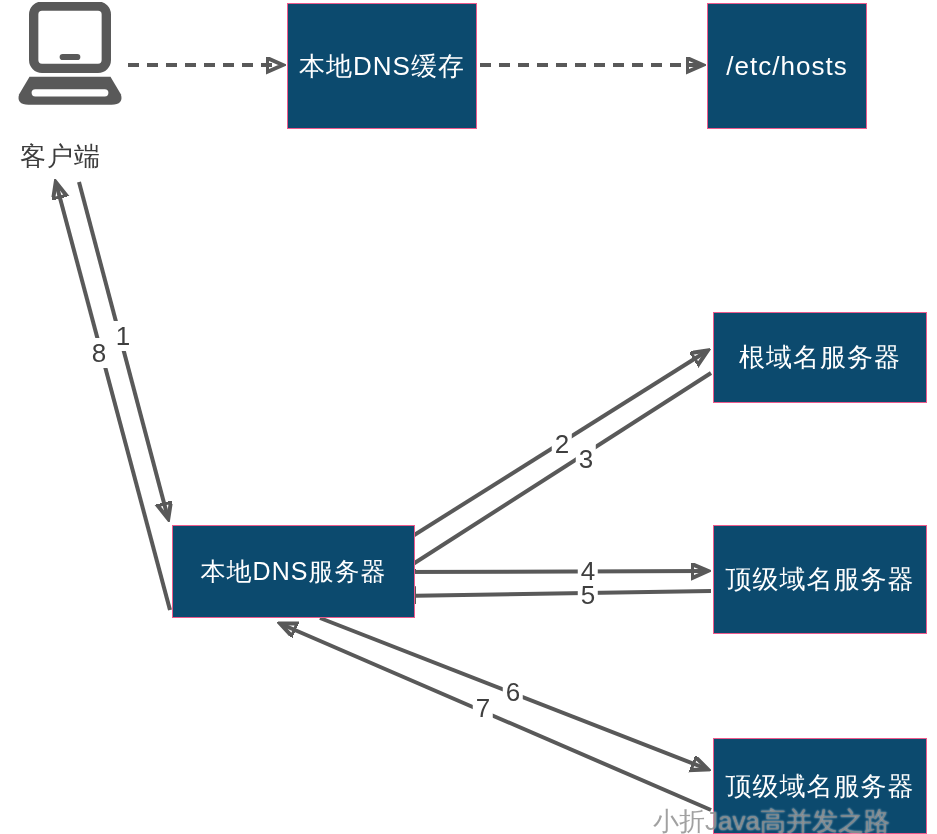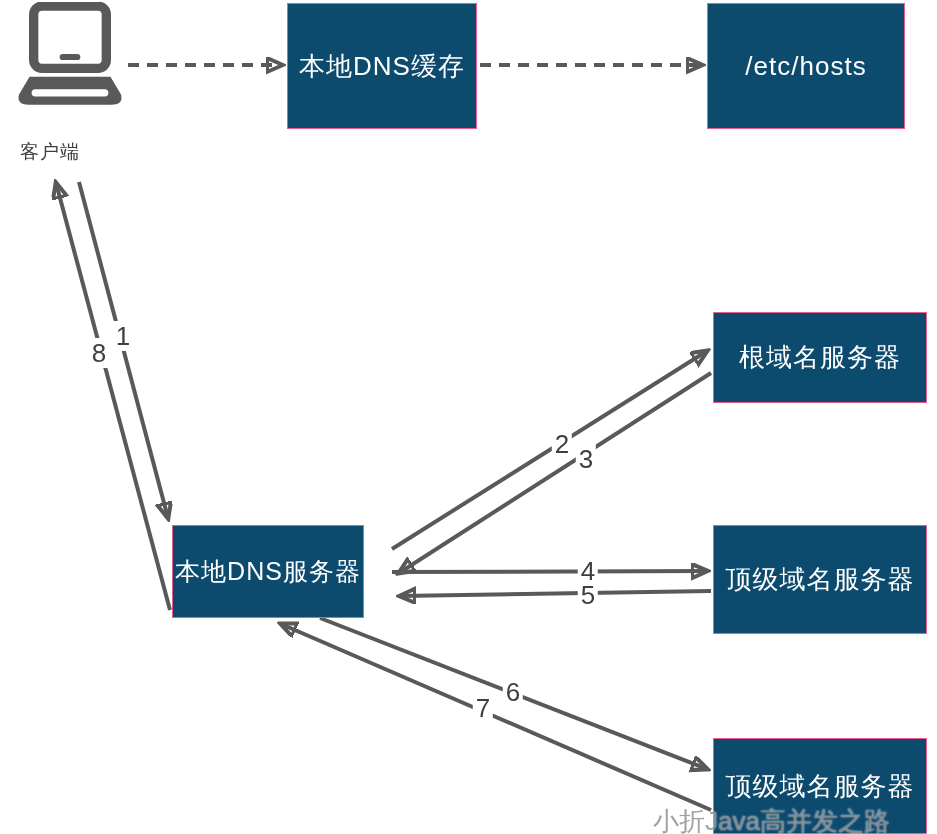--- a/index.html
+++ b/index.html
@@ -22,38 +22,38 @@
     color: #ffffff;
     display: flex;
     align-items: center;
     justify-content: center;
     font-size: 26px;
     letter-spacing: 1px;
     box-sizing: border-box;
     text-align: center;
   }
   #node-local-dns-cache { left: 287px; top: 3px;   width: 190px; height: 126px; }
-  #node-etc-hosts       { left: 707px; top: 3px;   width: 198px; height: 126px; }
-  #node-local-dns-server{ left: 172px; top: 525px; width: 192px; height: 93px;  font-size: 25px;}
+  #node-etc-hosts       { left: 707px; top: 3px;   width: 160px; height: 126px; }
+  #node-local-dns-server{ left: 172px; top: 525px; width: 243px; height: 93px;  font-size: 25px;}
   #node-root-dns-server { left: 713px; top: 312px; width: 214px; height: 91px;  }
   #node-tld-dns-server  { left: 713px; top: 525px; width: 214px; height: 109px;  }
   #node-auth-dns-server { left: 713px; top: 738px; width: 214px; height: 96px;  }
 
   #laptop {
     position: absolute;
     left: 16px;
     top: 2px;
     width: 108px;
     height: 110px;
   }
   #client-label {
     position: absolute;
     left: 20px;
     top: 139px;
-    font-size: 19px;
+    font-size: 26px;
     color: #3d3d3d;
     letter-spacing: 1px;
   }
 
   #arrows {
     position: absolute;
     left: 0;
     top: 0;
     width: 937px;
     height: 834px;

